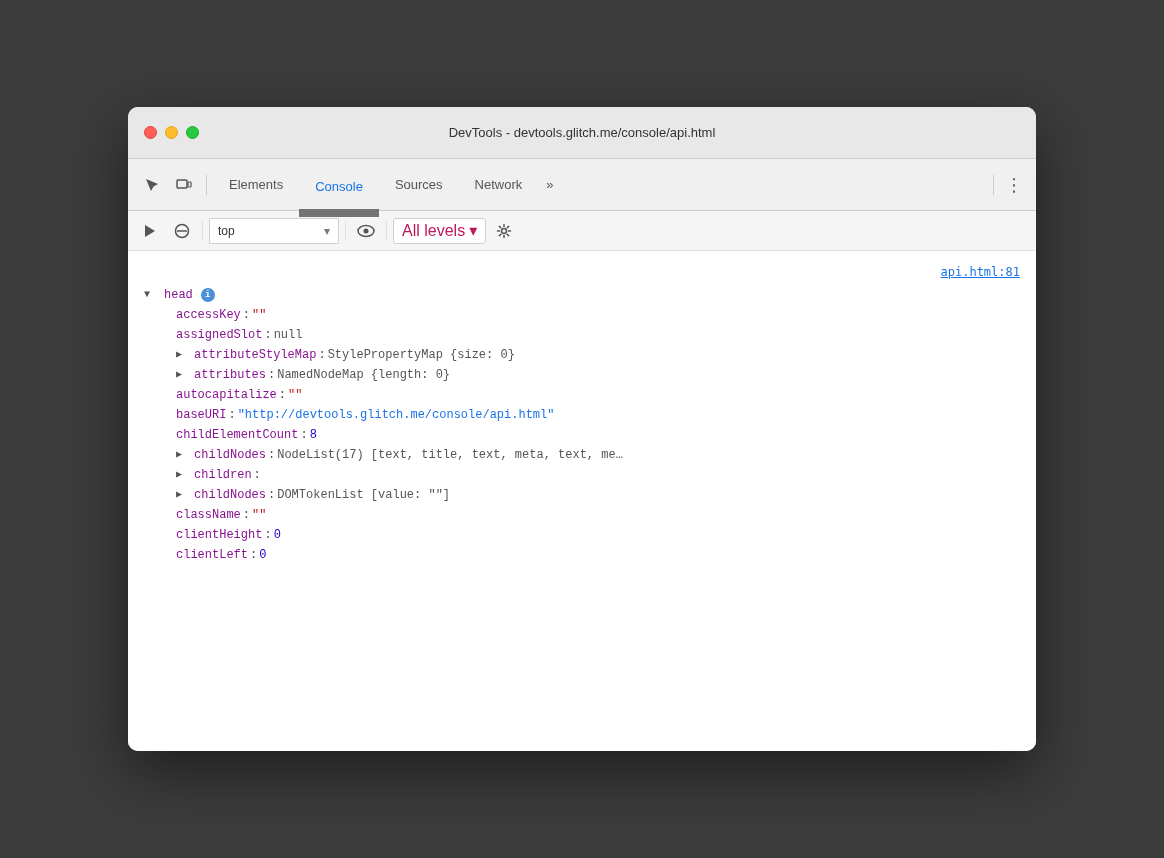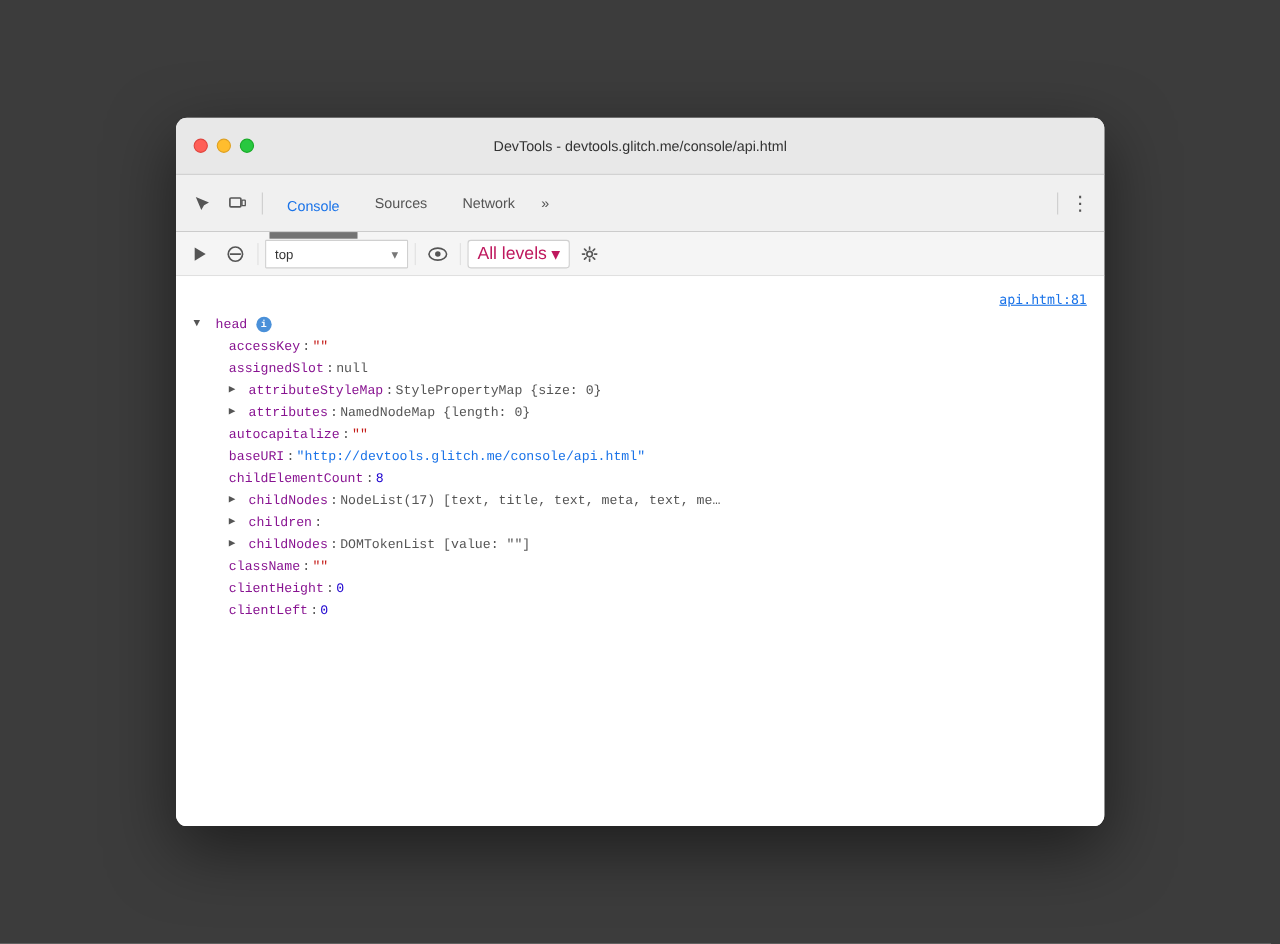--- a/index.html
+++ b/index.html
@@ -5,21 +5,21 @@
     * { box-sizing: border-box; margin: 0; padding: 0; }
     body {
       background: #3c3c3c;
       display: flex;
       justify-content: center;
       align-items: center;
       min-height: 100vh;
       font-family: -apple-system, BlinkMacSystemFont, 'Helvetica Neue', sans-serif;
     }
     .window {
-      width: 844px;
+      width: 908px;
       background: #f5f5f5;
       border-radius: 10px;
       box-shadow: 0 20px 60px rgba(0,0,0,0.5);
       overflow: hidden;
     }
     .titlebar {
       background: #e8e8e8;
       height: 52px;
       display: flex;
       align-items: center;
@@ -78,21 +78,21 @@
       height: 52px;
       display: flex;
       align-items: center;
       font-size: 13px;
       color: #555;
       cursor: pointer;
       position: relative;
     }
     .tab.active {
       color: #1a73e8;
-      border-bottom: 6px solid #737373;
+      border-bottom: 8px solid #737373;
       margin-top: 12px;
     }
     .tab-more {
       padding: 0 8px;
       height: 52px;
       display: flex;
       align-items: center;
       cursor: pointer;
       color: #555;
       font-size: 13px;
@@ -276,20 +276,23 @@
       </svg>
     </div>
     <div class="devtools-icon-btn">
       <svg class="icon-svg" viewBox="0 0 16 16">
         <rect x="1" y="3" width="10" height="8" rx="1" fill="none" stroke="currentColor" stroke-width="1.5"></rect>
         <rect x="12" y="5" width="3" height="5" rx="0.5" fill="none" stroke="currentColor" stroke-width="1.2"></rect>
       </svg>
     </div>
     <div class="tab-separator"></div>
 
+    <div class="tab">
+      <span>Elements</span>
+    </div>
     <div class="tab active">
       <span>Console</span>
     </div>
     <div class="tab">
       <span>Sources</span>
     </div>
     <div class="tab">
       <span>Network</span>
     </div>
     <div class="tab-more">

